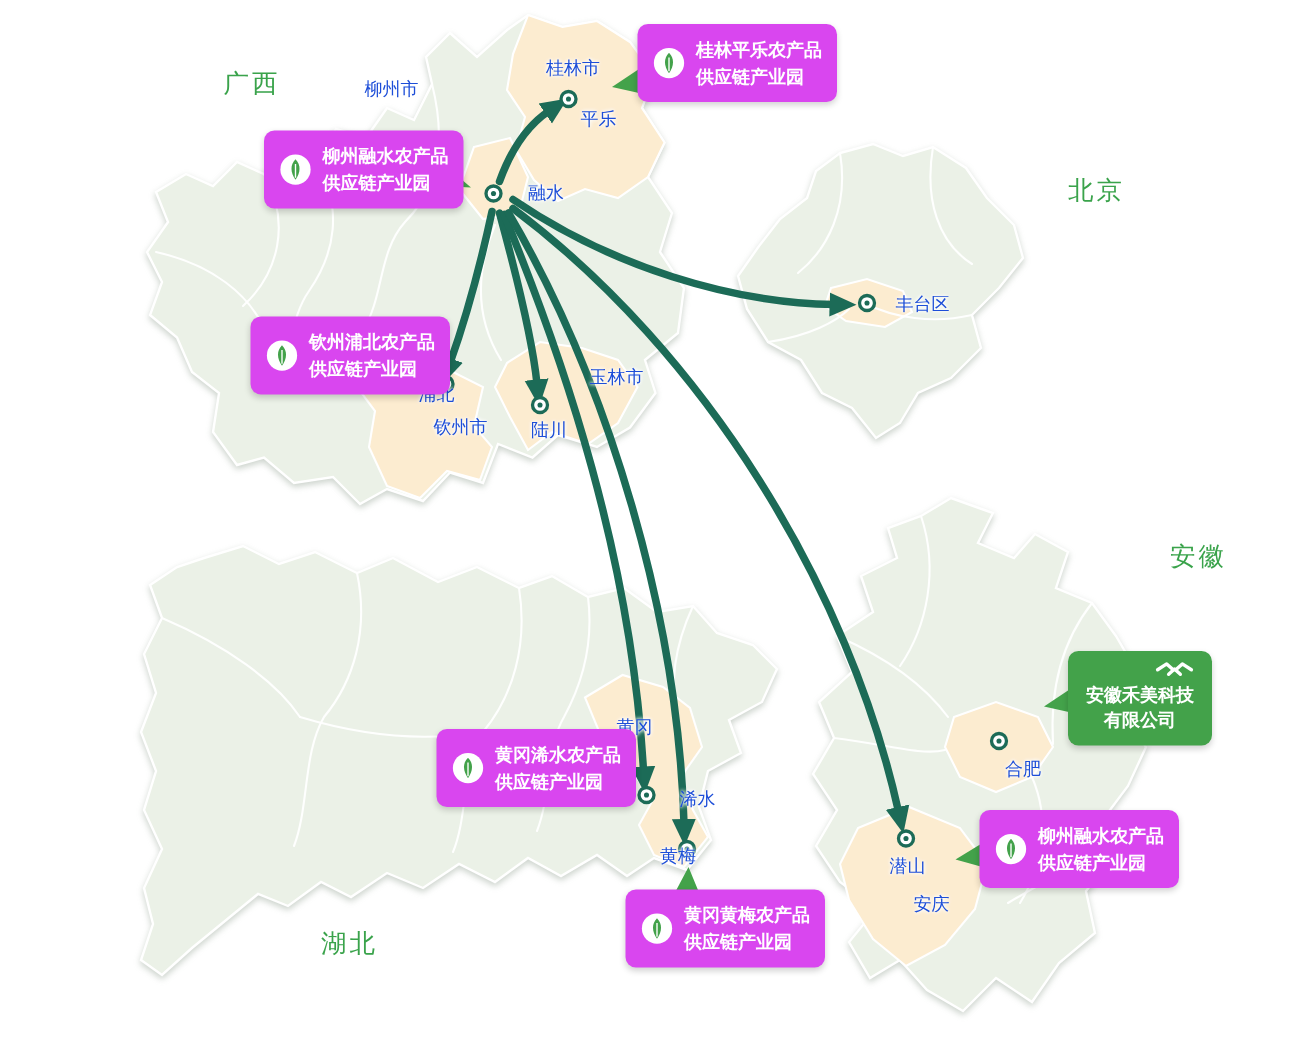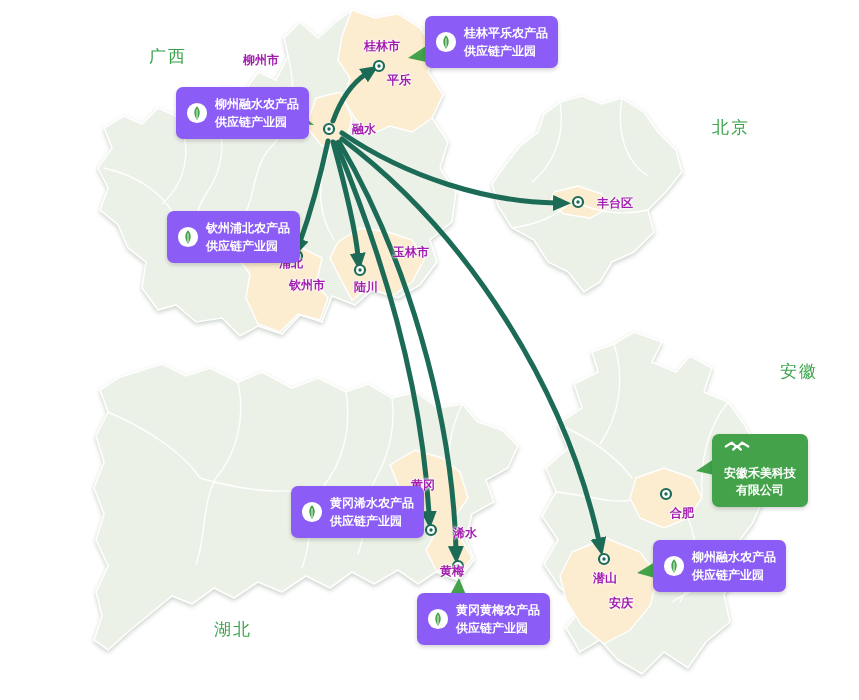--- a/index.html
+++ b/index.html
@@ -10,29 +10,29 @@
 
   .prov { fill:#ebf1e7; stroke:#ffffff; stroke-width:1.6; filter:drop-shadow(0 2px 2px rgba(110,130,110,.35)); }
   .hl { fill:#fcecd0; stroke:#ffffff; stroke-width:1.4; }
   .inner { fill:none; stroke:#ffffff; stroke-width:1.4; opacity:.95; stroke-linecap:round; }
   .route { fill:none; stroke:#1c6b57; stroke-width:5; stroke-linecap:round; }
   .marker-outer { fill:#ffffff; stroke:#1c6b57; stroke-width:2.2; }
   .marker-dot { fill:#1c6b57; }
   .tail { fill:#43a24a; }
 
   .prov-label { position:absolute; transform:translate(-50%,-50%); color:#3aa34b; font-size:17px; font-weight:normal; letter-spacing:2px; white-space:nowrap; }
-  .city-label { position:absolute; transform:translate(-50%,-50%); color:#a21caf; font-size:12px; font-weight:bold; white-space:nowrap; text-shadow:0 0 3px #fff,0 0 3px #fff,0 0 2px #fff;padding-left:28px; }
-
-  .park-card { position:absolute; display:flex; align-items:center; gap:7px; background:#8b5cf6; color:#ffffff;
+  .city-label { position:absolute; transform:translate(-50%,-50%); color:#1d4ed8; font-size:12px; font-weight:normal; white-space:nowrap; text-shadow:0 0 3px #fff,0 0 3px #fff,0 0 2px #fff;padding-left:28px; }
+
+  .park-card { position:absolute; display:flex; align-items:center; gap:7px; background:#d946ef; color:#ffffff;
                border-radius:7px; padding:8px 10px; box-shadow:0 2px 4px rgba(0,0,0,.18); }
   .park-card .lines { font-size:12px; font-weight:bold; line-height:1.5; white-space:nowrap; }
   .park-icon { width:22px; height:22px; flex:0 0 auto; display:block; }
   .park-icon svg { display:block; width:22px; height:22px; }
 
-  .company-card { position:absolute; display:flex; flex-direction:column; align-items:flex-start; gap:12px; background:#43a24a;
+  .company-card { position:absolute; display:flex; flex-direction:column; align-items:flex-end; gap:2px; background:#43a24a;
                   color:#ffffff; border-radius:7px; padding:6px 12px 8px; box-shadow:0 2px 4px rgba(0,0,0,.18); }
   .company-card .lines { font-size:12px; font-weight:bold; line-height:1.4; text-align:center; white-space:nowrap; }
   .handshake svg { display:block; }
 </style>
 </head>
 <body>
 
 <div class="stage">
 
   <svg class="map-svg" viewBox="0 0 859 700">

